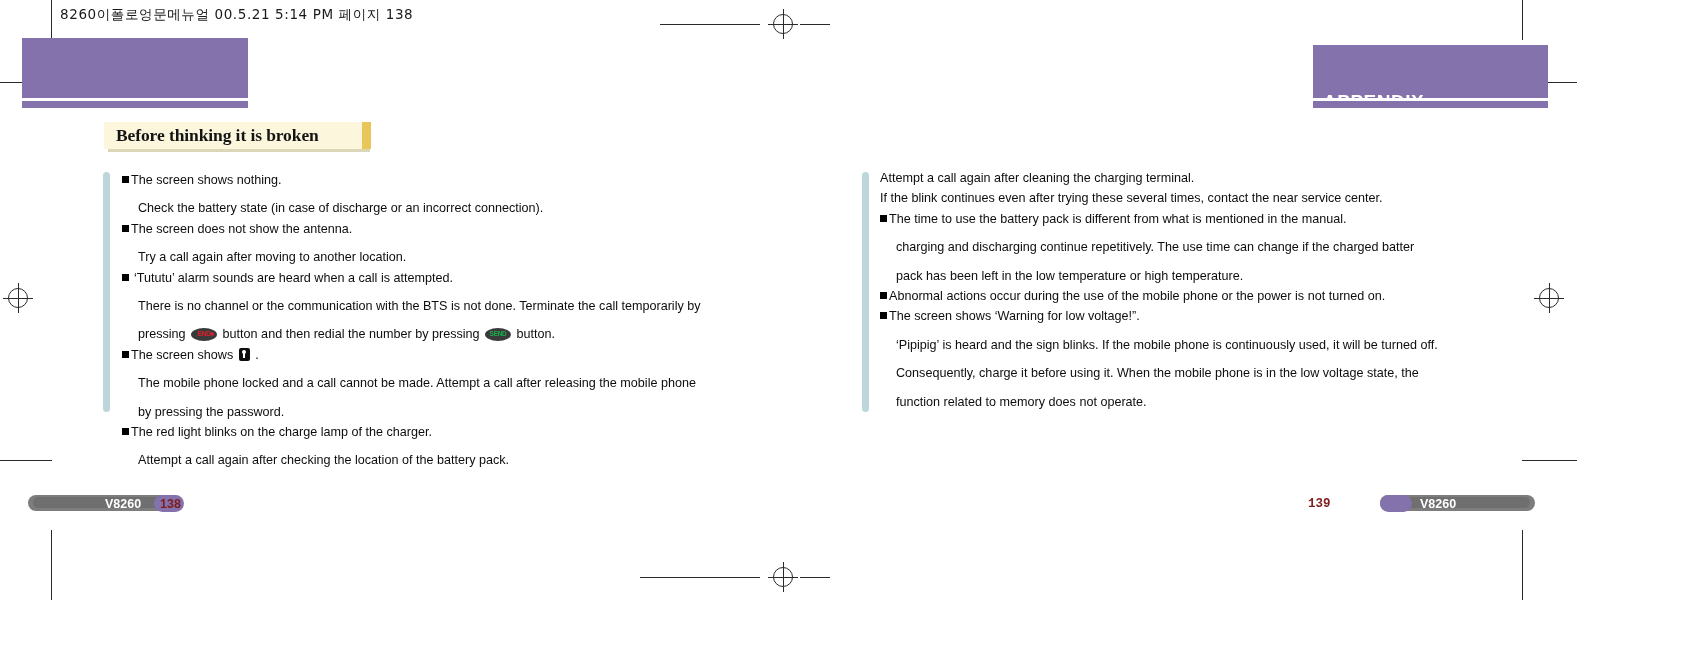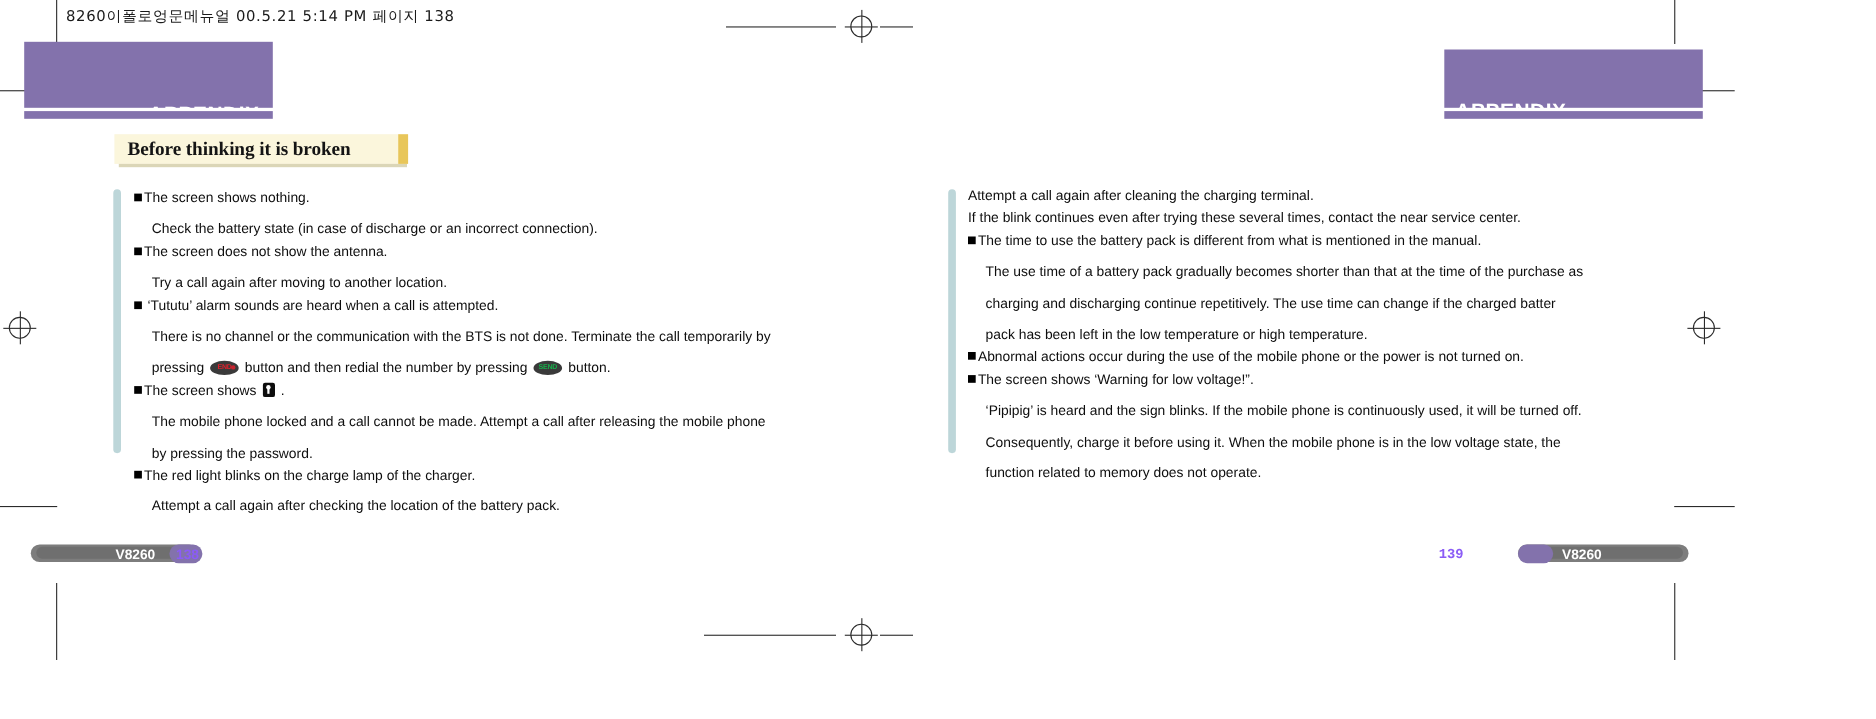--- a/index.html
+++ b/index.html
@@ -106,21 +106,21 @@
   }
 
   
   .footbar{position:absolute;height:16px;background:#7d7d7d;border-radius:8px;}
   .footbar-in{position:absolute;height:11px;background:#6f6f6f;border-radius:6px;}
   .foot-label{
     position:absolute;font-size:12.5px;font-weight:bold;color:#ffffff;
     font-family:"Liberation Sans", sans-serif;white-space:nowrap;
   }
   .foot-num{
-    position:absolute;font-size:12.5px;font-weight:bold;color:#8b5cf6;
+    position:absolute;font-size:12.5px;font-weight:bold;color:#7f1d1d;
     font-family:"Liberation Sans", sans-serif;white-space:nowrap;
   }
   .foot-tab{position:absolute;height:17px;background:#8372ac;border-radius:9px;}
 </style>
 </head>
 <body>
 
 <div class="page">
 
   <div class="crop-v" style="left:51px;top:0;height:40px;"></div>
@@ -188,21 +188,20 @@
   <div class="banner" style="left:1313px;top:45px;width:235px;height:53px;"></div>
   <div class="banner-title" style="left:1323px;top:63px;width:235px;text-align:left;font-size:19px;">APPENDIX</div>
   <div class="banner-rule" style="left:1313px;top:101px;width:235px;height:7px;"></div>
 
   <div class="colbar" style="left:862px;top:172px;height:240px;"></div>
 
   <div class="col" style="left:880px;top:168px;width:720px;">
     <div class="ln"><span>Attempt a call again after cleaning the charging terminal.</span></div>
     <div class="ln"><span>If the blink  continues even after  trying these several  times, contact the  near service center.</span></div>
     <div class="ln"><span class="bullet"></span><span>The time to use the battery pack is different from what is mentioned in the manual.</span></div>
-    <div class="ln indent"><span>The use time of a battery pack gradually becomes  shorter than that at the time of the purchase as</span></div>
     <div class="ln indent"><span>charging and discharging continue repetitively. The use time  can change if the charged batter</span></div>
     <div class="ln indent"><span>pack has been left in the low temperature or high temperature.</span></div>
     <div class="ln"><span class="bullet"></span><span>Abnormal actions occur during  the use of the mobile  phone or  the power  is not turned on.</span></div>
     <div class="ln"><span class="bullet"></span><span>The screen shows  ‘Warning for low voltage!”.</span></div>
     <div class="ln indent"><span>‘Pipipig’  is heard and the sign blinks. If the mobile phone is continuously used, it will be turned off.</span></div>
     <div class="ln indent"><span>Consequently, charge it before using  it. When the mobile  phone is in the  low voltage state, the</span></div>
     <div class="ln indent"><span>function related to memory does not operate.</span></div>
   </div>
 
   <div class="footbar" style="left:1380px;top:495px;width:155px;"></div>

